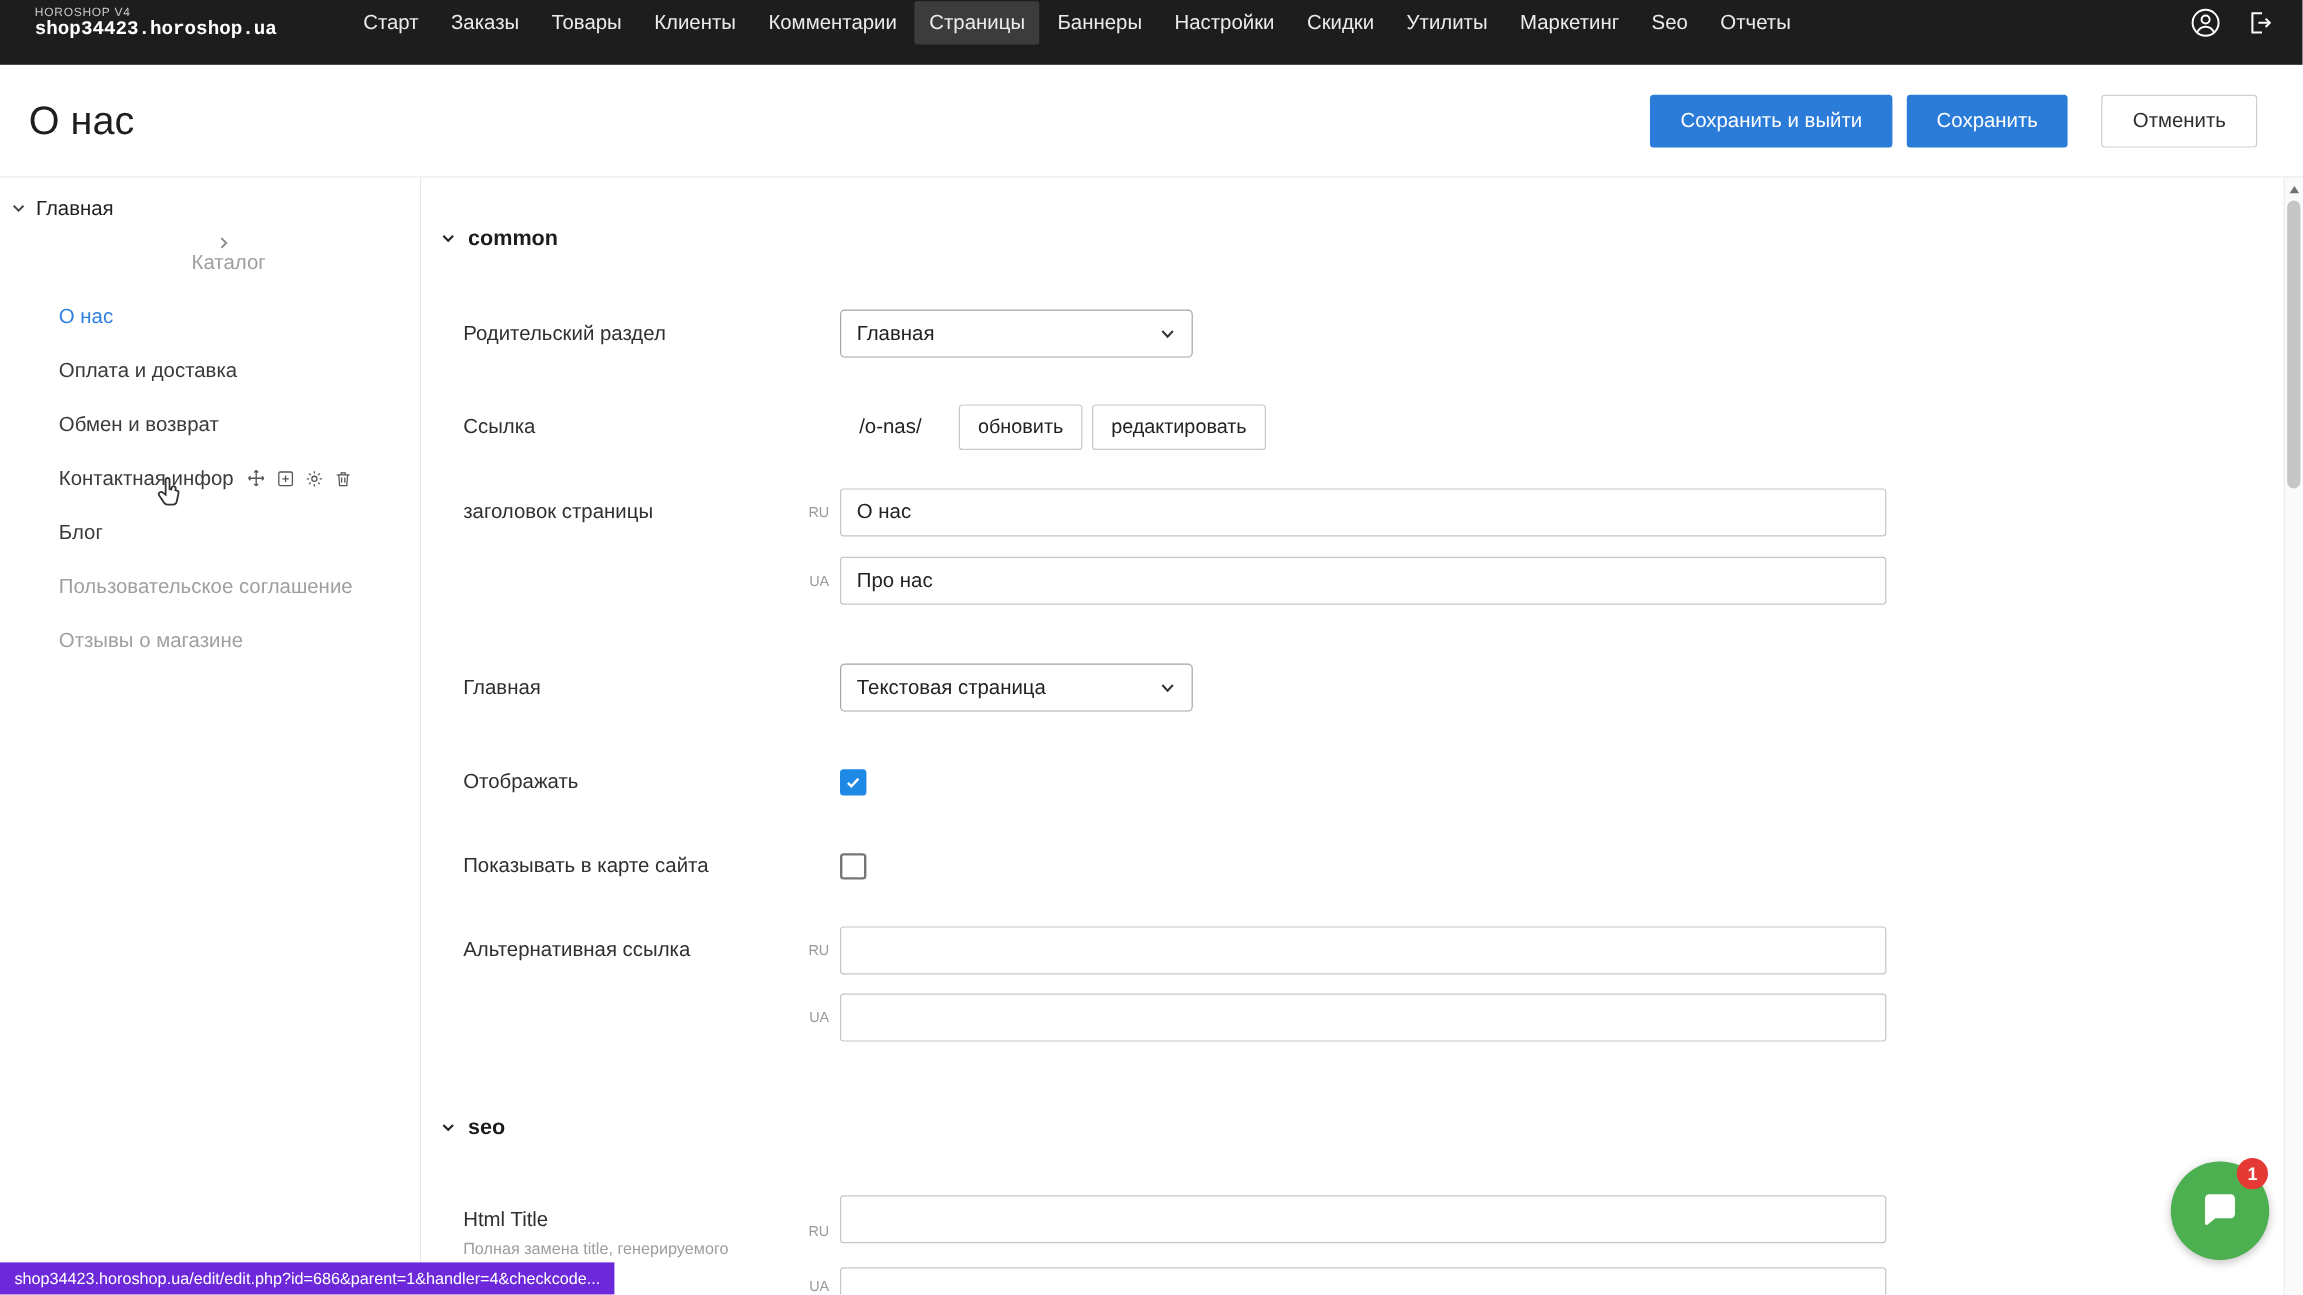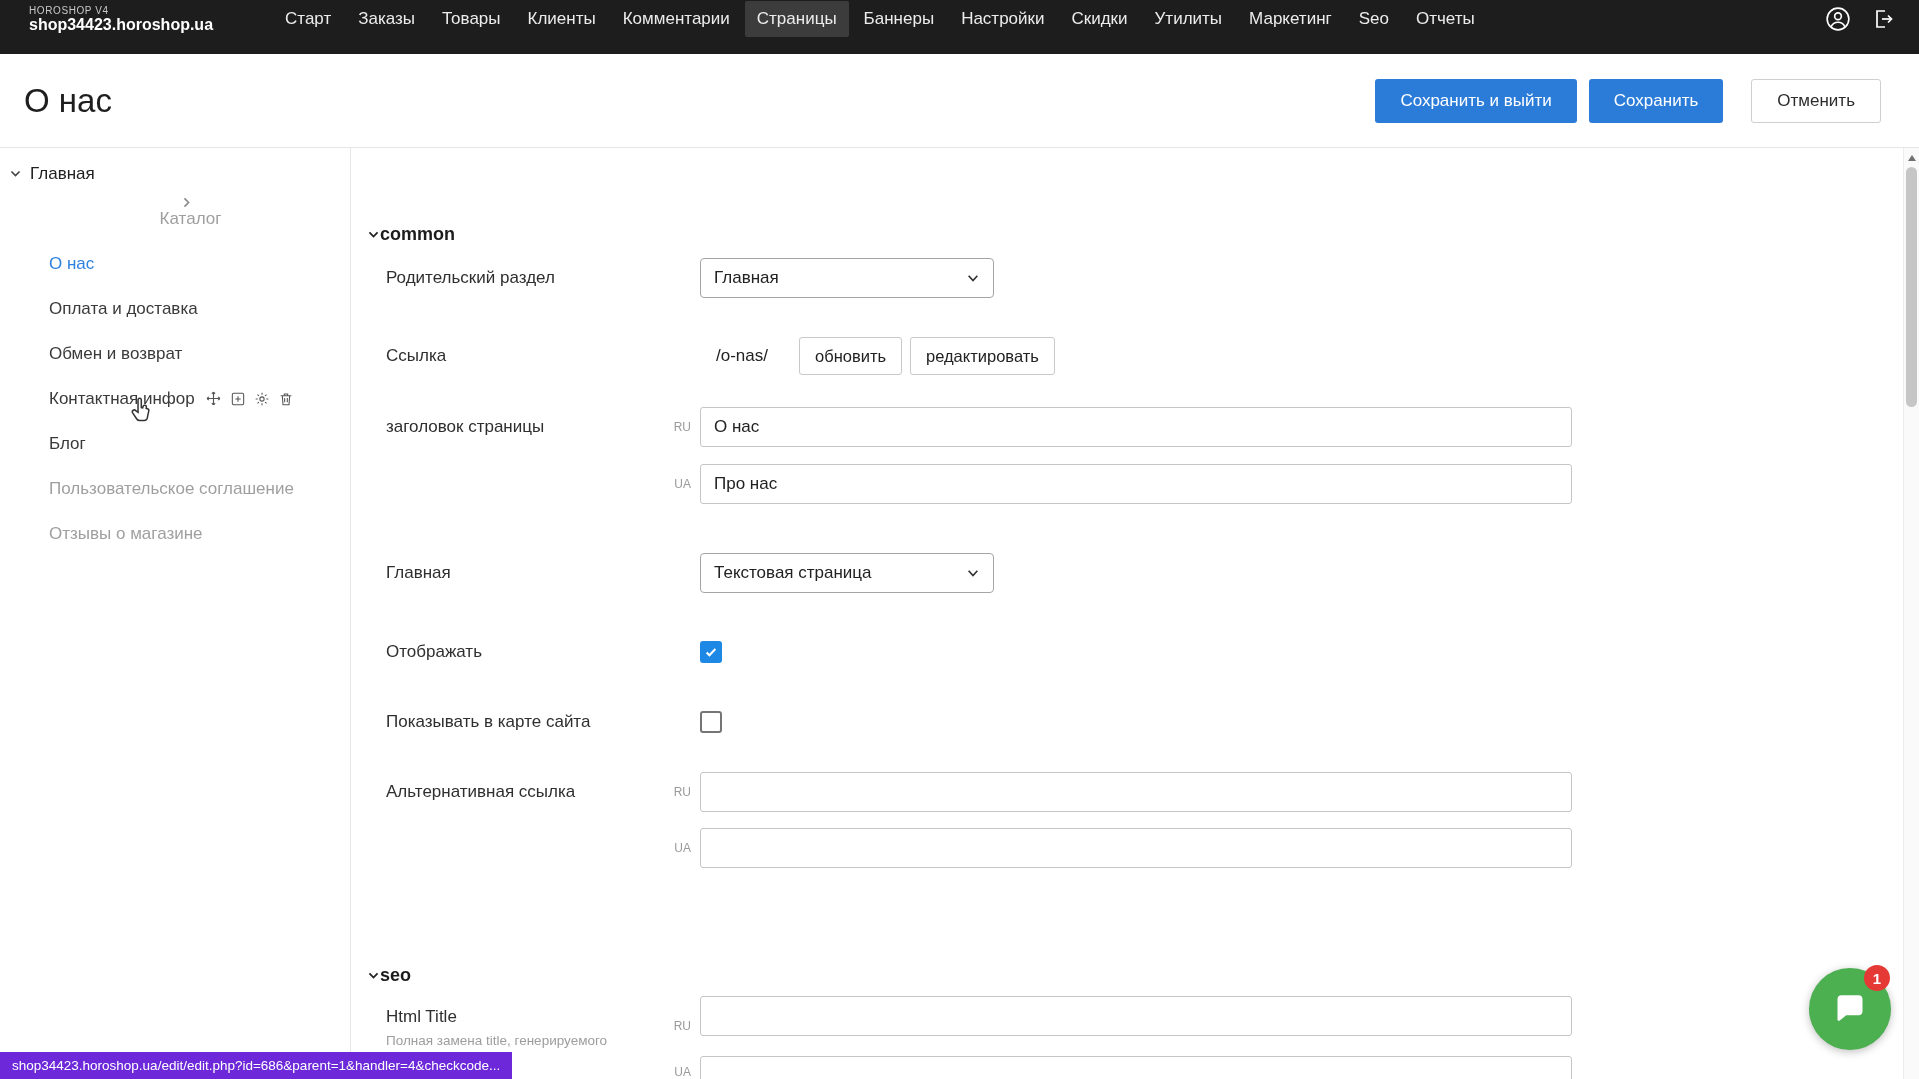--- a/index.html
+++ b/index.html
@@ -5,21 +5,21 @@
   * { box-sizing: border-box; margin: 0; padding: 0; }
   html,body { width:1919px; height:1079px; }
   body { font-family:"Liberation Sans", sans-serif; background:#fff; }
   .app { position:relative; width:1919px; height:1079px; overflow:hidden; background:#fff; }
 
   
   .topbar { position:absolute; top:0; left:0; width:100%; height:54px; background:#1d1d1d;
             display:flex; align-items:center; padding:0 24px 16px 29px; z-index:10; }
   .brand { margin-right:60px; line-height:1.1; cursor:pointer; }
   .brand-top { font-size:10px; color:#c9c9c9; letter-spacing:.6px; }
-  .brand-domain { font-size:16px; font-weight:bold; color:#fff; }
+  .brand-domain { font-size:16px; font-weight:bold; color:#fff;font-family:Liberation Mono, monospace; }
   .menu { display:flex; align-items:flex-start; gap:3px; }
   .menu-item { font-size:17px; color:#ececec; padding:8px 12px; border-radius:2px; cursor:pointer; white-space:nowrap; }
   .menu-item.active { background:#3c3c3c; }
   .topbar-icons { margin-left:auto; display:flex; align-items:center; gap:20px; }
   .topbar-icons span { display:flex; cursor:pointer; }
 
   
   .header { position:absolute; top:54px; left:0; width:100%; height:93px; background:#fff;
             display:flex; align-items:center; padding:0 38px 0 24px; }
   .page-title { font-size:33px; font-weight:400; color:#1e1e1e; }
@@ -41,22 +41,22 @@
   .tree-row.catalog { padding-left:31px;flex-direction:column; }
   .tree-row .chev { display:flex; margin-right:8px; }
   .tree-row.selected { color:#2f80e0; }
   .tree-row.muted { color:#9f9f9f; }
   .row-icons { display:flex; align-items:center; gap:8px; margin-left:10px; }
   .row-icons span { display:flex; cursor:pointer; }
   .hand-cursor { position:absolute; left:128px; top:248px; z-index:5; }
 
   
   .content { flex:1; position:relative; background:#fff; overflow:hidden; }
-  .section-header { position:absolute; left:16px; display:flex; align-items:center; 
-                    font-weight:bold; font-size:18px; color:#1c1c1c; height:28px; cursor:pointer;margin-top:36px; }
+  .section-header { position:absolute; left:16px; display:flex; align-items:center; gap:10px;
+                    font-weight:bold; font-size:18px; color:#1c1c1c; height:28px; cursor:pointer; }
   .f-label { position:absolute; left:35px; font-size:17px; color:#2f2f2f; height:22px; line-height:22px; white-space:nowrap; }
   .f-hint  { position:absolute; left:35px; font-size:13.5px; color:#9d9d9d; white-space:nowrap; }
   .lang { position:absolute; left:280px; width:60px; text-align:right; font-size:12px; color:#9a9a9a;
           height:16px; line-height:16px; }
   .f-input { position:absolute; left:349px; width:872px; height:40px; border:1px solid #c6c6c6;
              border-radius:3px; font-size:17px; padding:0 13px; font-family:inherit; color:#222; background:#fff; }
   .select { position:absolute; left:349px; width:294px; height:40px; border:1px solid #a5a5a5; border-radius:4px;
             display:flex; align-items:center; padding:0 13px; font-size:17px; color:#222; cursor:pointer; background:#fff; }
   .select .sel-arrow { margin-left:auto; display:flex; }
   .link-path { position:absolute; left:365px; font-size:17px; color:#222; height:22px; line-height:22px; }

